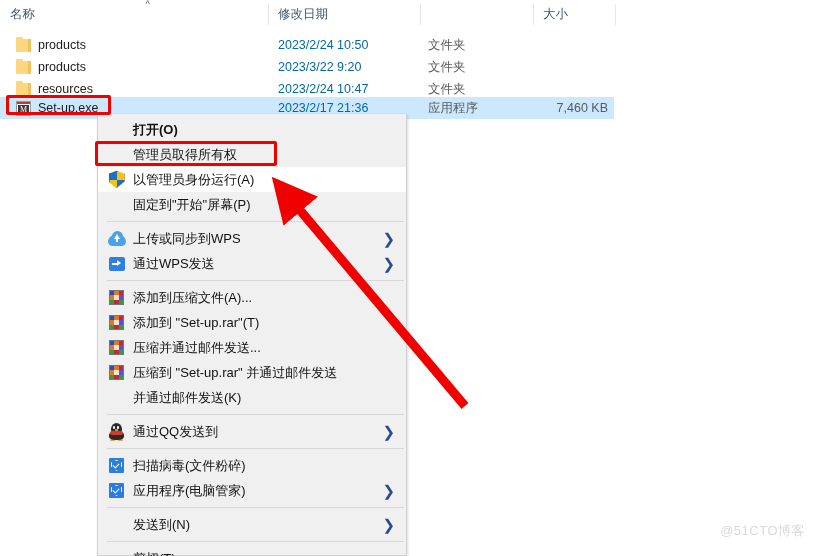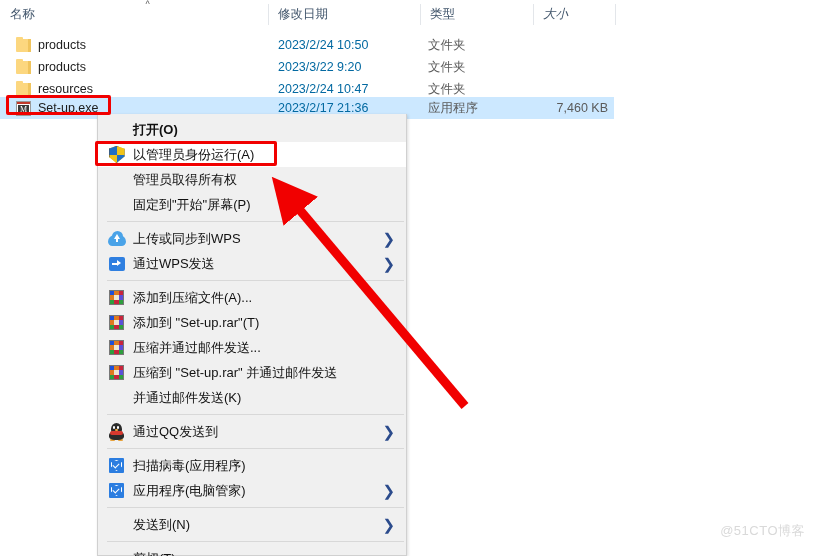--- a/index.html
+++ b/index.html
@@ -220,22 +220,21 @@
   }
 </style>
 </head>
 <body>
 
 <div id="root">
 
   <div class="col-header-bar">
     <div class="col-header" style="left:0px;width:268px;">名称</div>
     <div class="col-header" style="left:268px;width:152px;">修改日期</div>
-    <div class="col-header" style="left:420px;width:113px;">类型</div>
-    <div class="col-header" style="left:533px;width:82px;font-style:italic;">大小</div>
+    <div class="col-header" style="left:533px;width:82px;">大小</div>
     <div class="col-sep" style="left:268px;"></div>
     <div class="col-sep" style="left:420px;"></div>
     <div class="col-sep" style="left:533px;"></div>
     <div class="col-sep" style="left:615px;"></div>
     <div class="sort-arrow">^</div>
   </div>
 
   <div class="file-row" style="top:34px;">
     <span class="fr-name">
       <span class="folder-ico"></span>
@@ -279,38 +278,38 @@
     <span class="fr-size">7,460 KB</span>
   </div>
 
   <div id="context-menu">
 
     <div class="menu-item bold">
       <span class="mi-icon empty"></span>
       <span class="mi-label">打开(O)</span>
     </div>
 
+    <div class="menu-item">
+      <span class="mi-icon empty"></span>
+      <span class="mi-label">管理员取得所有权</span>
+    </div>
+
     <div class="menu-item hover">
       <span class="mi-icon">
         <span class="ico-uac-shield">
           <span class="sh">
               <span class="half-l"></span>
               <span class="half-r"></span>
               <span class="half-bl"></span>
               <span class="half-br"></span>
             </span>
           <span class="rim"></span>
         </span>
       </span>
       <span class="mi-label">以管理员身份运行(A)</span>
-    </div>
-
-    <div class="menu-item">
-      <span class="mi-icon empty"></span>
-      <span class="mi-label">管理员取得所有权</span>
     </div>
 
     <div class="menu-item">
       <span class="mi-icon empty"></span>
       <span class="mi-label">固定到"开始"屏幕(P)</span>
     </div>
 
     <div class="menu-sep"></div>
 
     <div class="menu-item">
@@ -433,21 +432,21 @@
 
     <div class="menu-sep"></div>
 
     <div class="menu-item">
       <span class="mi-icon">
         <span class="ico-guard">
             <span class="shape"></span>
             <span class="chev"></span>
           </span>
       </span>
-      <span class="mi-label">扫描病毒(应用程序)</span>
+      <span class="mi-label">扫描病毒(文件粉碎)</span>
     </div>
 
     <div class="menu-item">
       <span class="mi-icon">
         <span class="ico-guard">
             <span class="shape"></span>
             <span class="chev"></span>
           </span>
       </span>
       <span class="mi-label">应用程序(电脑管家)</span>

